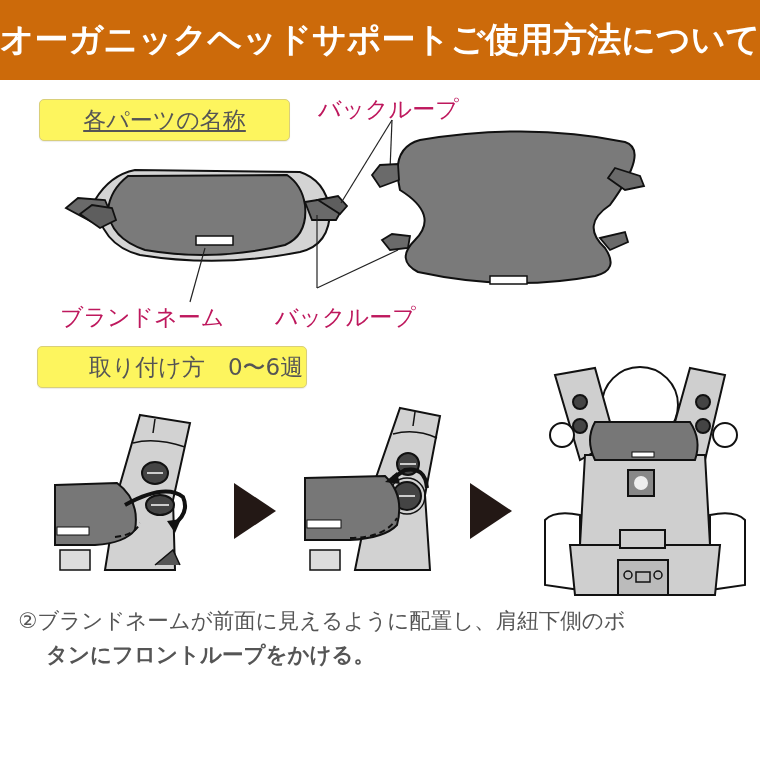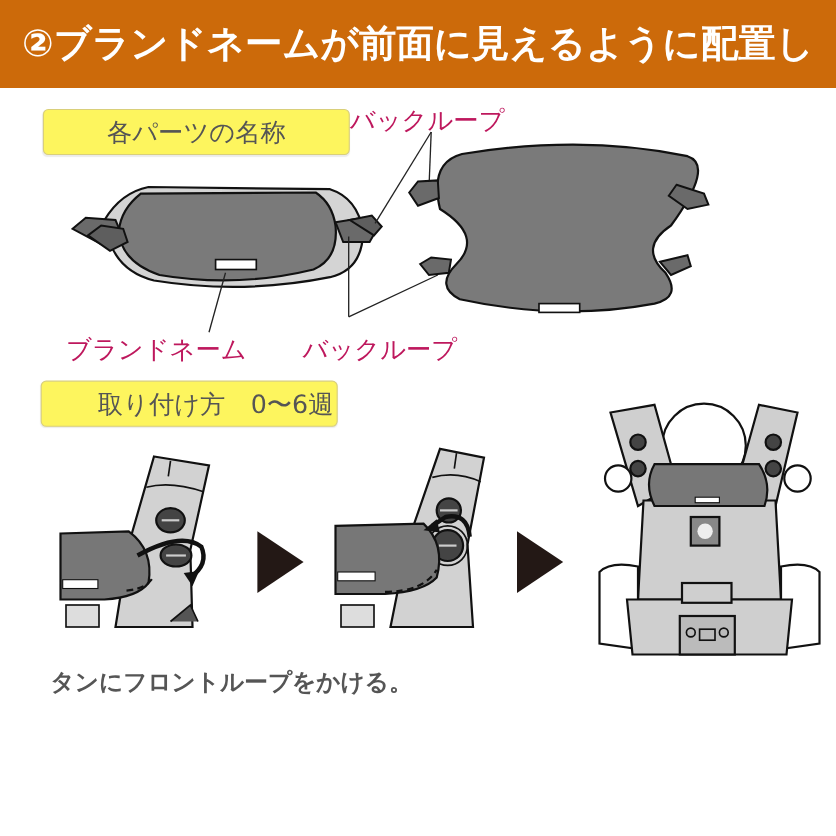--- a/index.html
+++ b/index.html
@@ -18,21 +18,21 @@
 
   .section-label {
     position: absolute; height: 42px;
     background: #fdf55e;
     border: 1px solid #d9cf7a;
     border-radius: 5px;
     display: flex; align-items: center; justify-content: center;
     font-size: 23px; color: #555555;
     box-shadow: 0 1px 1px rgba(0,0,0,0.08);
   }
-  #label-parts { left: 39px; top: 99px; width: 279px; }
+  #label-parts { left: 39px; top: 99px; width: 251px; text-decoration: underline; }
   #label-install { left: 37px; top: 346px; width: 270px; padding-left: 48px; }
 
   .callout {
     position: absolute; font-size: 23px; color: #be185d; white-space: nowrap;
   }
   #callout-back { left: 318px; top: 94px; }
   #callout-brand { left: 60px; top: 302px; }
   #callout-front { left: 275px; top: 302px; }
 
   svg { position: absolute; overflow: visible; }
@@ -41,21 +41,21 @@
     position: absolute; left: 18px; top: 604px; width: 740px;
     font-size: 21.5px; color: #555555; line-height: 34px;
   }
   .instr-line { white-space: nowrap; }
   .instr-indent { padding-left: 28px; font-weight: bold; }
 </style>
 </head>
 <body>
 
 <div class="header">
-  <span class="header-title">②ブランドネームが前面に見えるように配置し</span>
+  <span class="header-title">オーガニックヘッドサポートご使用方法について</span>
 </div>
 
 <div class="section-label" id="label-parts">各パーツの名称</div>
 
 <div class="callout" id="callout-back">バックループ</div>
 <div class="callout" id="callout-brand">ブランドネーム</div>
 <div class="callout" id="callout-front">バックループ</div>
 
 <svg style="left:0;top:0" width="760" height="340" viewBox="0 0 760 340">
 
@@ -166,14 +166,15 @@
 
   <path d="M30,185 L180,185 L175,235 L35,235 Z" fill="#cfcfcf" stroke="#111" stroke-width="2"></path>
   <rect x="80" y="170" width="45" height="18" fill="#cfcfcf" stroke="#111" stroke-width="2"></rect>
   <rect x="78" y="200" width="50" height="35" fill="#bbb" stroke="#111" stroke-width="2"></rect>
   <circle cx="88" cy="215" r="4" fill="none" stroke="#111" stroke-width="1.5"></circle>
   <circle cx="118" cy="215" r="4" fill="none" stroke="#111" stroke-width="1.5"></circle>
   <rect x="96" y="212" width="14" height="10" fill="none" stroke="#111" stroke-width="1.5"></rect>
 </svg>
 
 <div class="instructions">
+  <div class="instr-line">②ブランドネームが前面に見えるように配置し、肩紐下側のボ</div>
   <div class="instr-line instr-indent">タンにフロントループをかける。</div>
 </div>
 
 </body></html>

